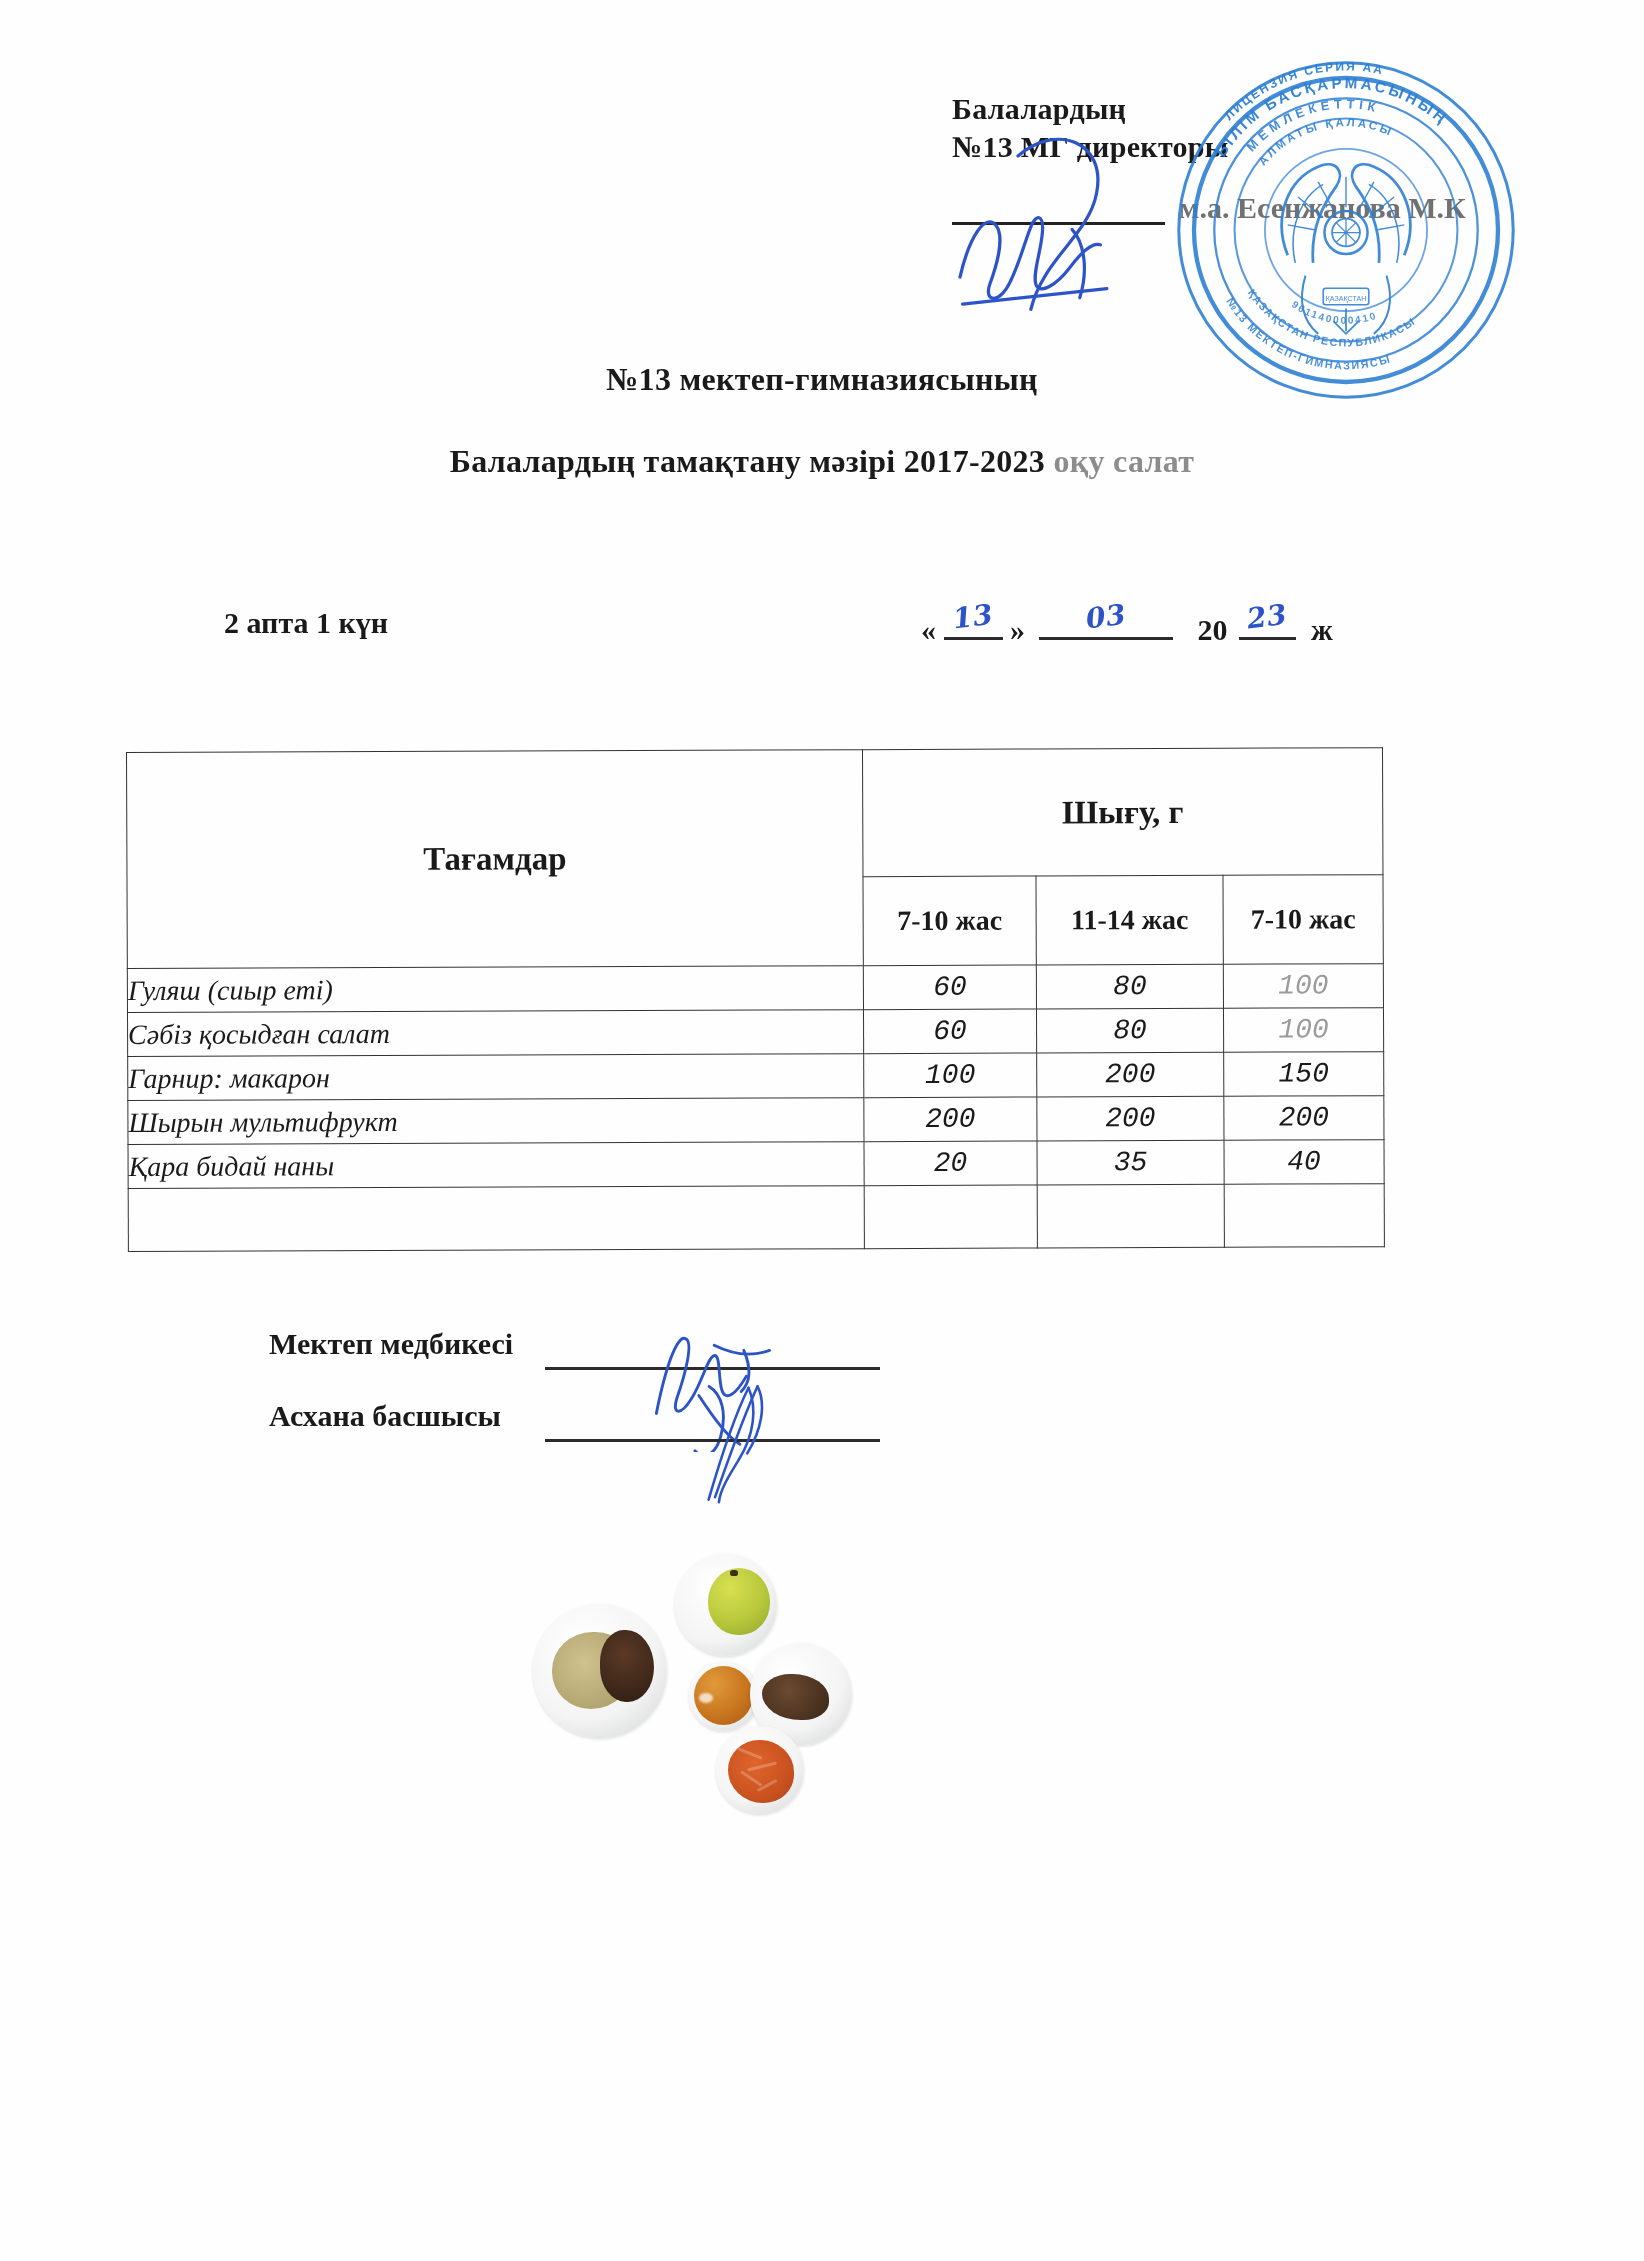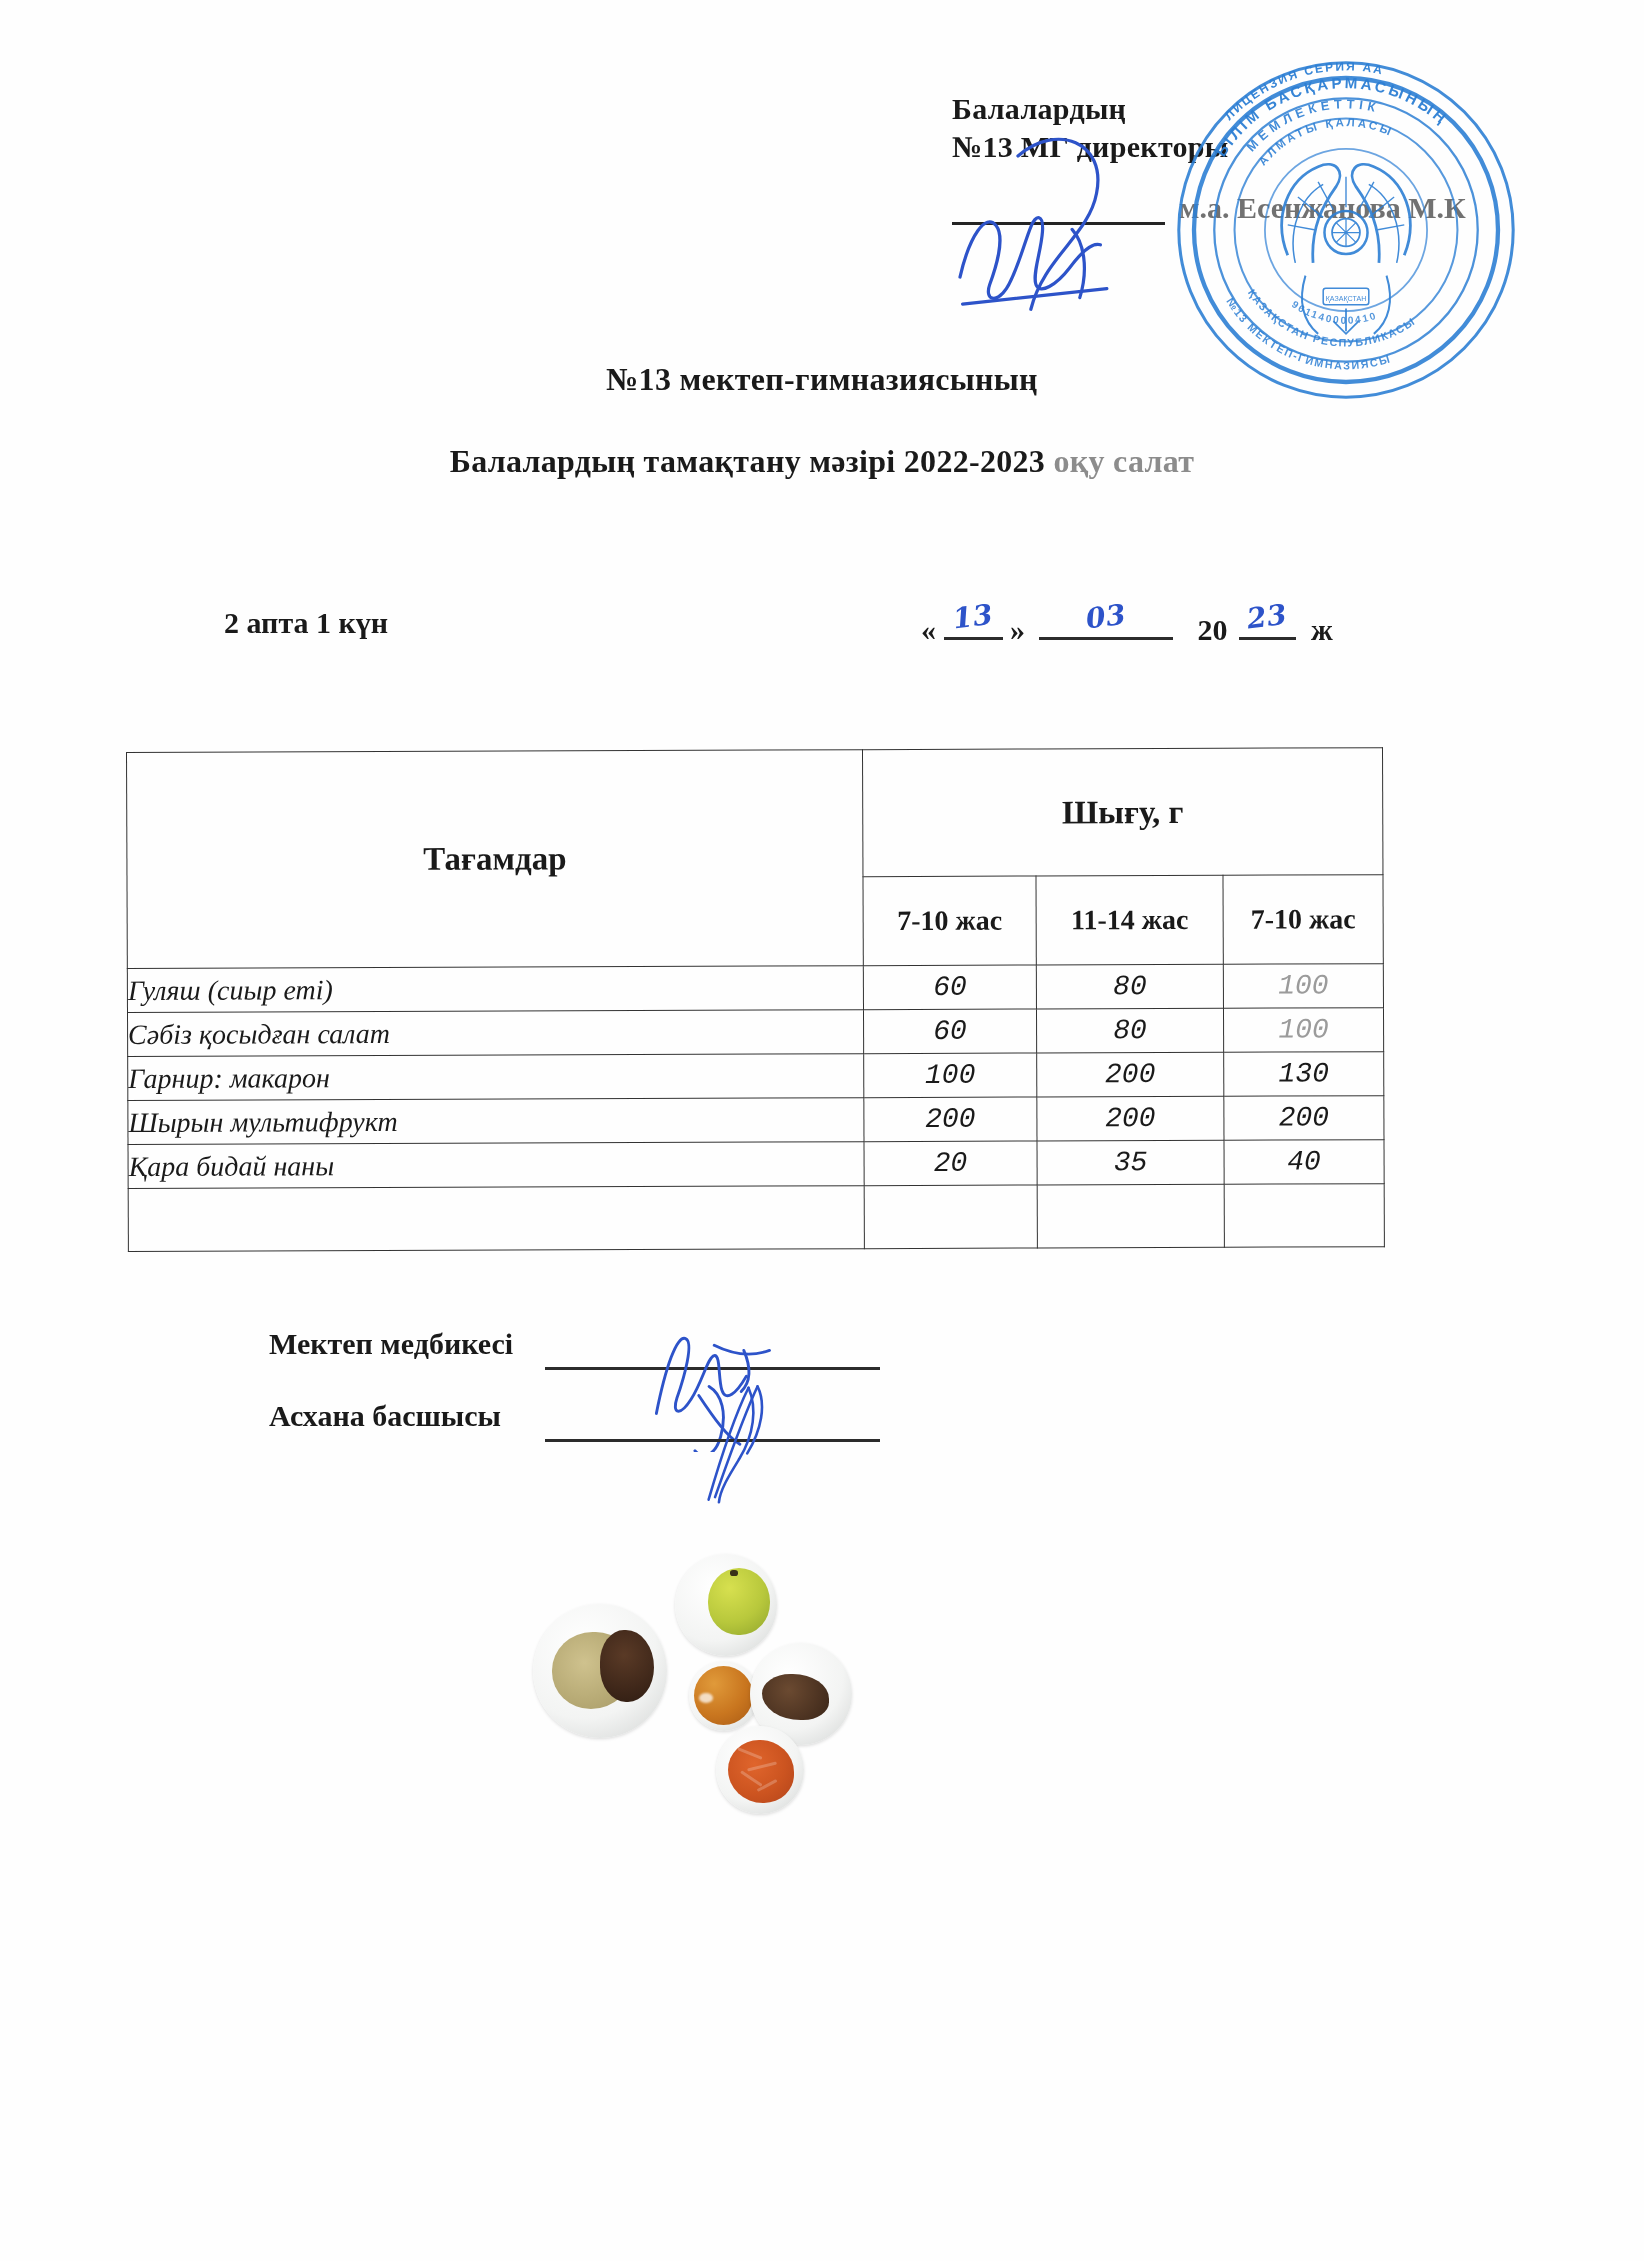--- a/index.html
+++ b/index.html
@@ -423,21 +423,21 @@
       <path d="M182 186 C 188 206, 184 222, 172 232" stroke-width="1.6"></path>
       <rect x="132" y="196" width="36" height="13" rx="2" stroke-width="1.2"></rect>
       <path d="M150 212 V230 M140 222 L150 232 L160 222" stroke-width="1.4"></path>
     </g>
     <text x="150" y="206" text-anchor="middle" font-size="5.6" font-family="'Liberation Sans', sans-serif" fill="#2d7fd4" opacity="0.9">ҚАЗАҚСТАН</text>
   </svg>
 
   <div class="heading school-line">№13 мектеп-гимназиясының</div>
 
   <div class="heading menu-line">
-    <span>Балалардың тамақтану мәзірі  2022-2023</span>
+    <span>Балалардың тамақтану мәзірі  2017-2023</span>
     <span class="faded">оқу салат</span>
   </div>
 
   <div class="dayrow">
     <div class="day-label">2 апта 1  күн</div>
 
     <div class="date-group">
       <span class="quote">«</span>
       <span class="blank b-day">
         <span class="hw">13</span>
@@ -483,21 +483,21 @@
         <tr>
           <td class="dish-cell">Сәбіз қосыдған салат</td>
           <td class="num-cell">60</td>
           <td class="num-cell">80</td>
           <td class="num-cell faint">100</td>
         </tr>
         <tr>
           <td class="dish-cell">Гарнир: макарон</td>
           <td class="num-cell">100</td>
           <td class="num-cell">200</td>
-          <td class="num-cell">130</td>
+          <td class="num-cell">150</td>
         </tr>
         <tr>
           <td class="dish-cell">Шырын мультифрукт</td>
           <td class="num-cell">200</td>
           <td class="num-cell">200</td>
           <td class="num-cell">200</td>
         </tr>
         <tr>
           <td class="dish-cell">Қара бидай наны</td>
           <td class="num-cell">20</td>

